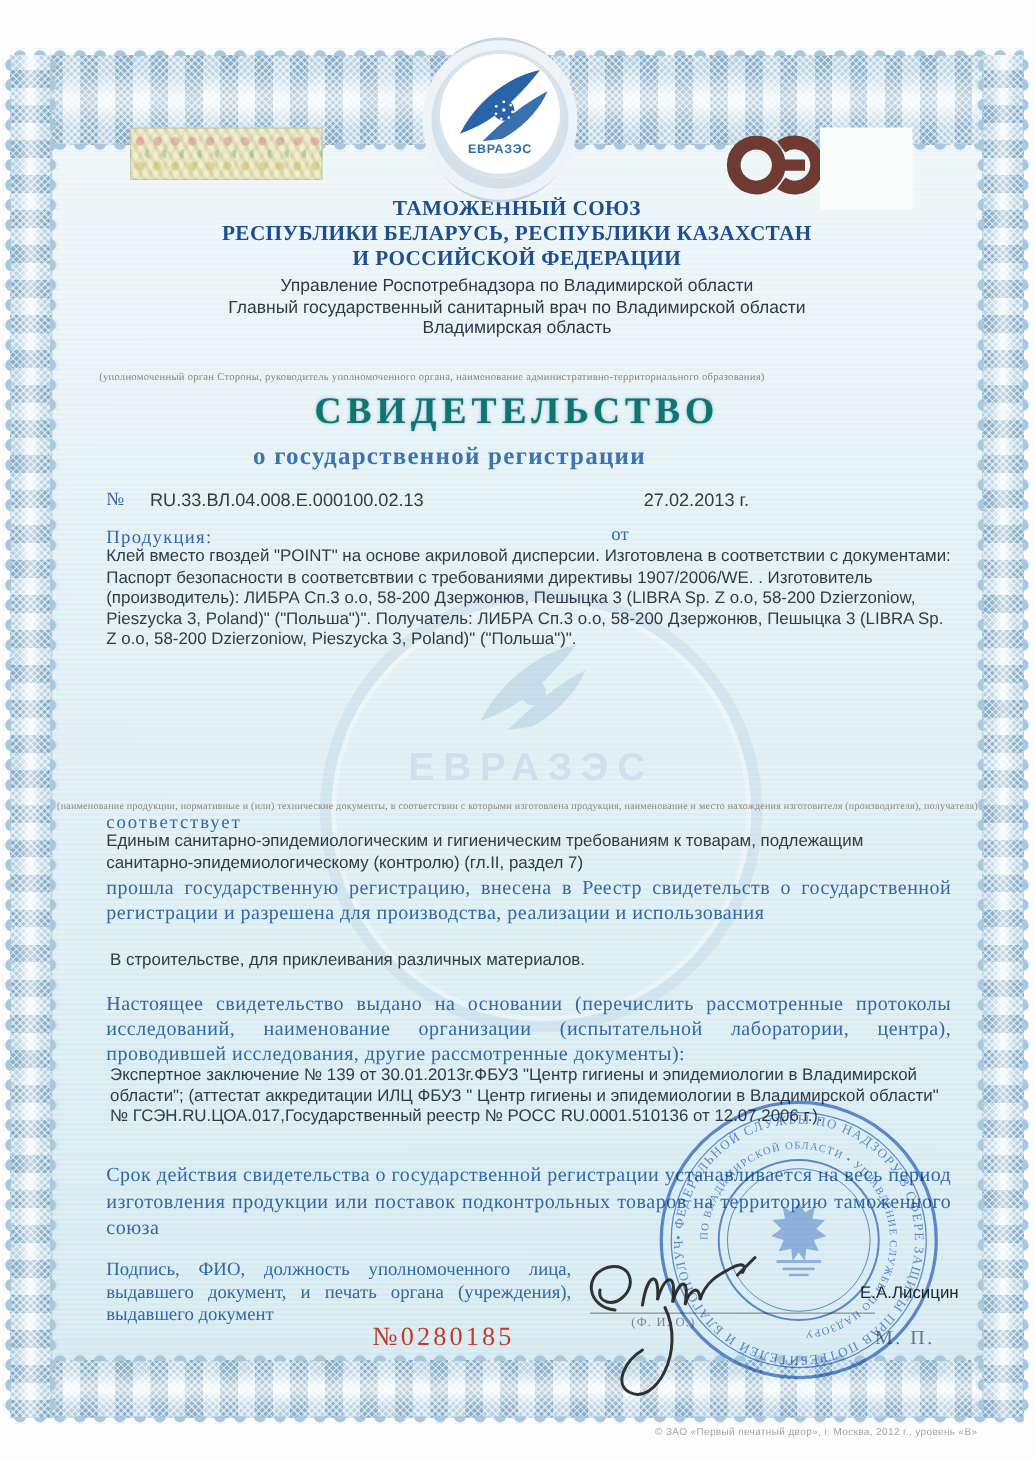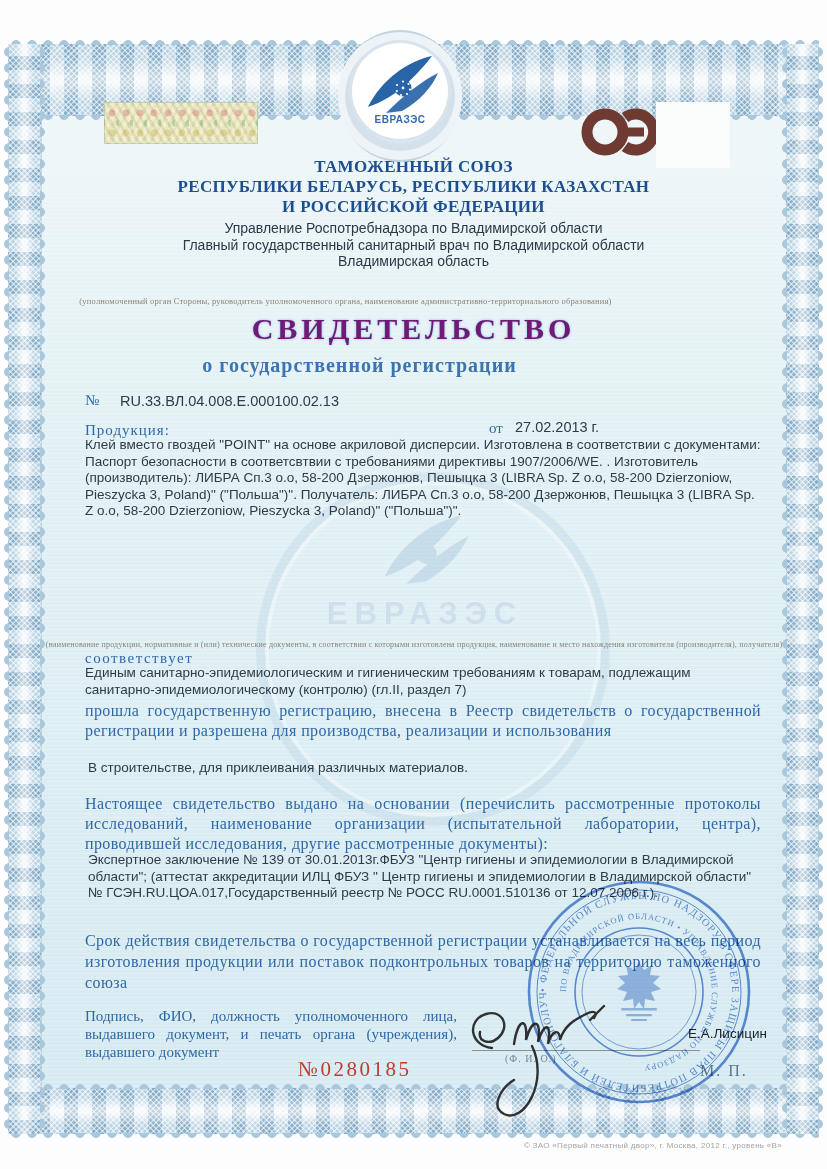--- a/index.html
+++ b/index.html
@@ -69,29 +69,29 @@
 
   .header-block{left:0;width:827px;top:157px;text-align:center;}
   .header-union{font:bold 17px "Liberation Serif",serif;color:#1c4e90;line-height:20px;letter-spacing:.3px;}
   .header-auth{font:14px "Liberation Sans",sans-serif;color:#2b3947;line-height:16.5px;margin-top:3px;}
 
   .caption{font:8.5px "Liberation Serif",serif;color:#8b8274;letter-spacing:.2px;text-align:center;}
   .caption1{left:0;width:691px;top:296px;}
   .caption2{left:44px;width:740px;top:640px;font-size:8px;white-space:nowrap;overflow:hidden;}
 
   .title-main{left:0;width:827px;top:312px;text-align:center;
-    font:bold 30px "Liberation Serif",serif;color:#701a75;letter-spacing:4px;
+    font:bold 30px "Liberation Serif",serif;color:#0f766e;letter-spacing:4px;
     text-shadow:0 0 1px #8fb6dd,0 0 3px rgba(110,160,210,.55);}
   .title-sub{left:0;width:719px;top:354px;text-align:center;
     font:bold 20px "Liberation Serif",serif;color:#3b74ae;letter-spacing:1px;}
 
   .num-label{left:85px;top:392px;font:15px "Liberation Serif",serif;color:#2e68a8;}
   .num-value{left:120px;top:393px;font:14.5px "Liberation Sans",sans-serif;color:#2f3b47;}
   .from-label{left:489px;top:392px;font:15px "Liberation Serif",serif;color:#2e68a8;margin-top:28px;}
-  .date-value{left:515px;top:393px;font:14.5px "Liberation Sans",sans-serif;color:#2f3b47;margin-top:26px;}
+  .date-value{left:515px;top:393px;font:14.5px "Liberation Sans",sans-serif;color:#2f3b47;}
 
   .product-label{left:85px;top:422px;font:15px "Liberation Serif",serif;color:#2e68a8;letter-spacing:1px;}
   .product-text{left:85px;top:437px;width:676px;font:13.5px "Liberation Sans",sans-serif;color:#2f3b47;line-height:16.5px;}
 
   .conf-label{left:85px;top:650px;font:15px "Liberation Serif",serif;color:#2e68a8;letter-spacing:1.5px;}
   .conf-text{left:85px;top:665px;width:650px;font:13.5px "Liberation Sans",sans-serif;color:#2f3b47;line-height:16.5px;}
 
   .reg-text{left:85px;top:701px;width:676px;font:16px "Liberation Serif",serif;color:#2e68a8;line-height:20px;text-align:justify;letter-spacing:.4px;}
   .reg-usage{left:88px;top:760px;width:676px;font:13.5px "Liberation Sans",sans-serif;color:#2f3b47;}
 

